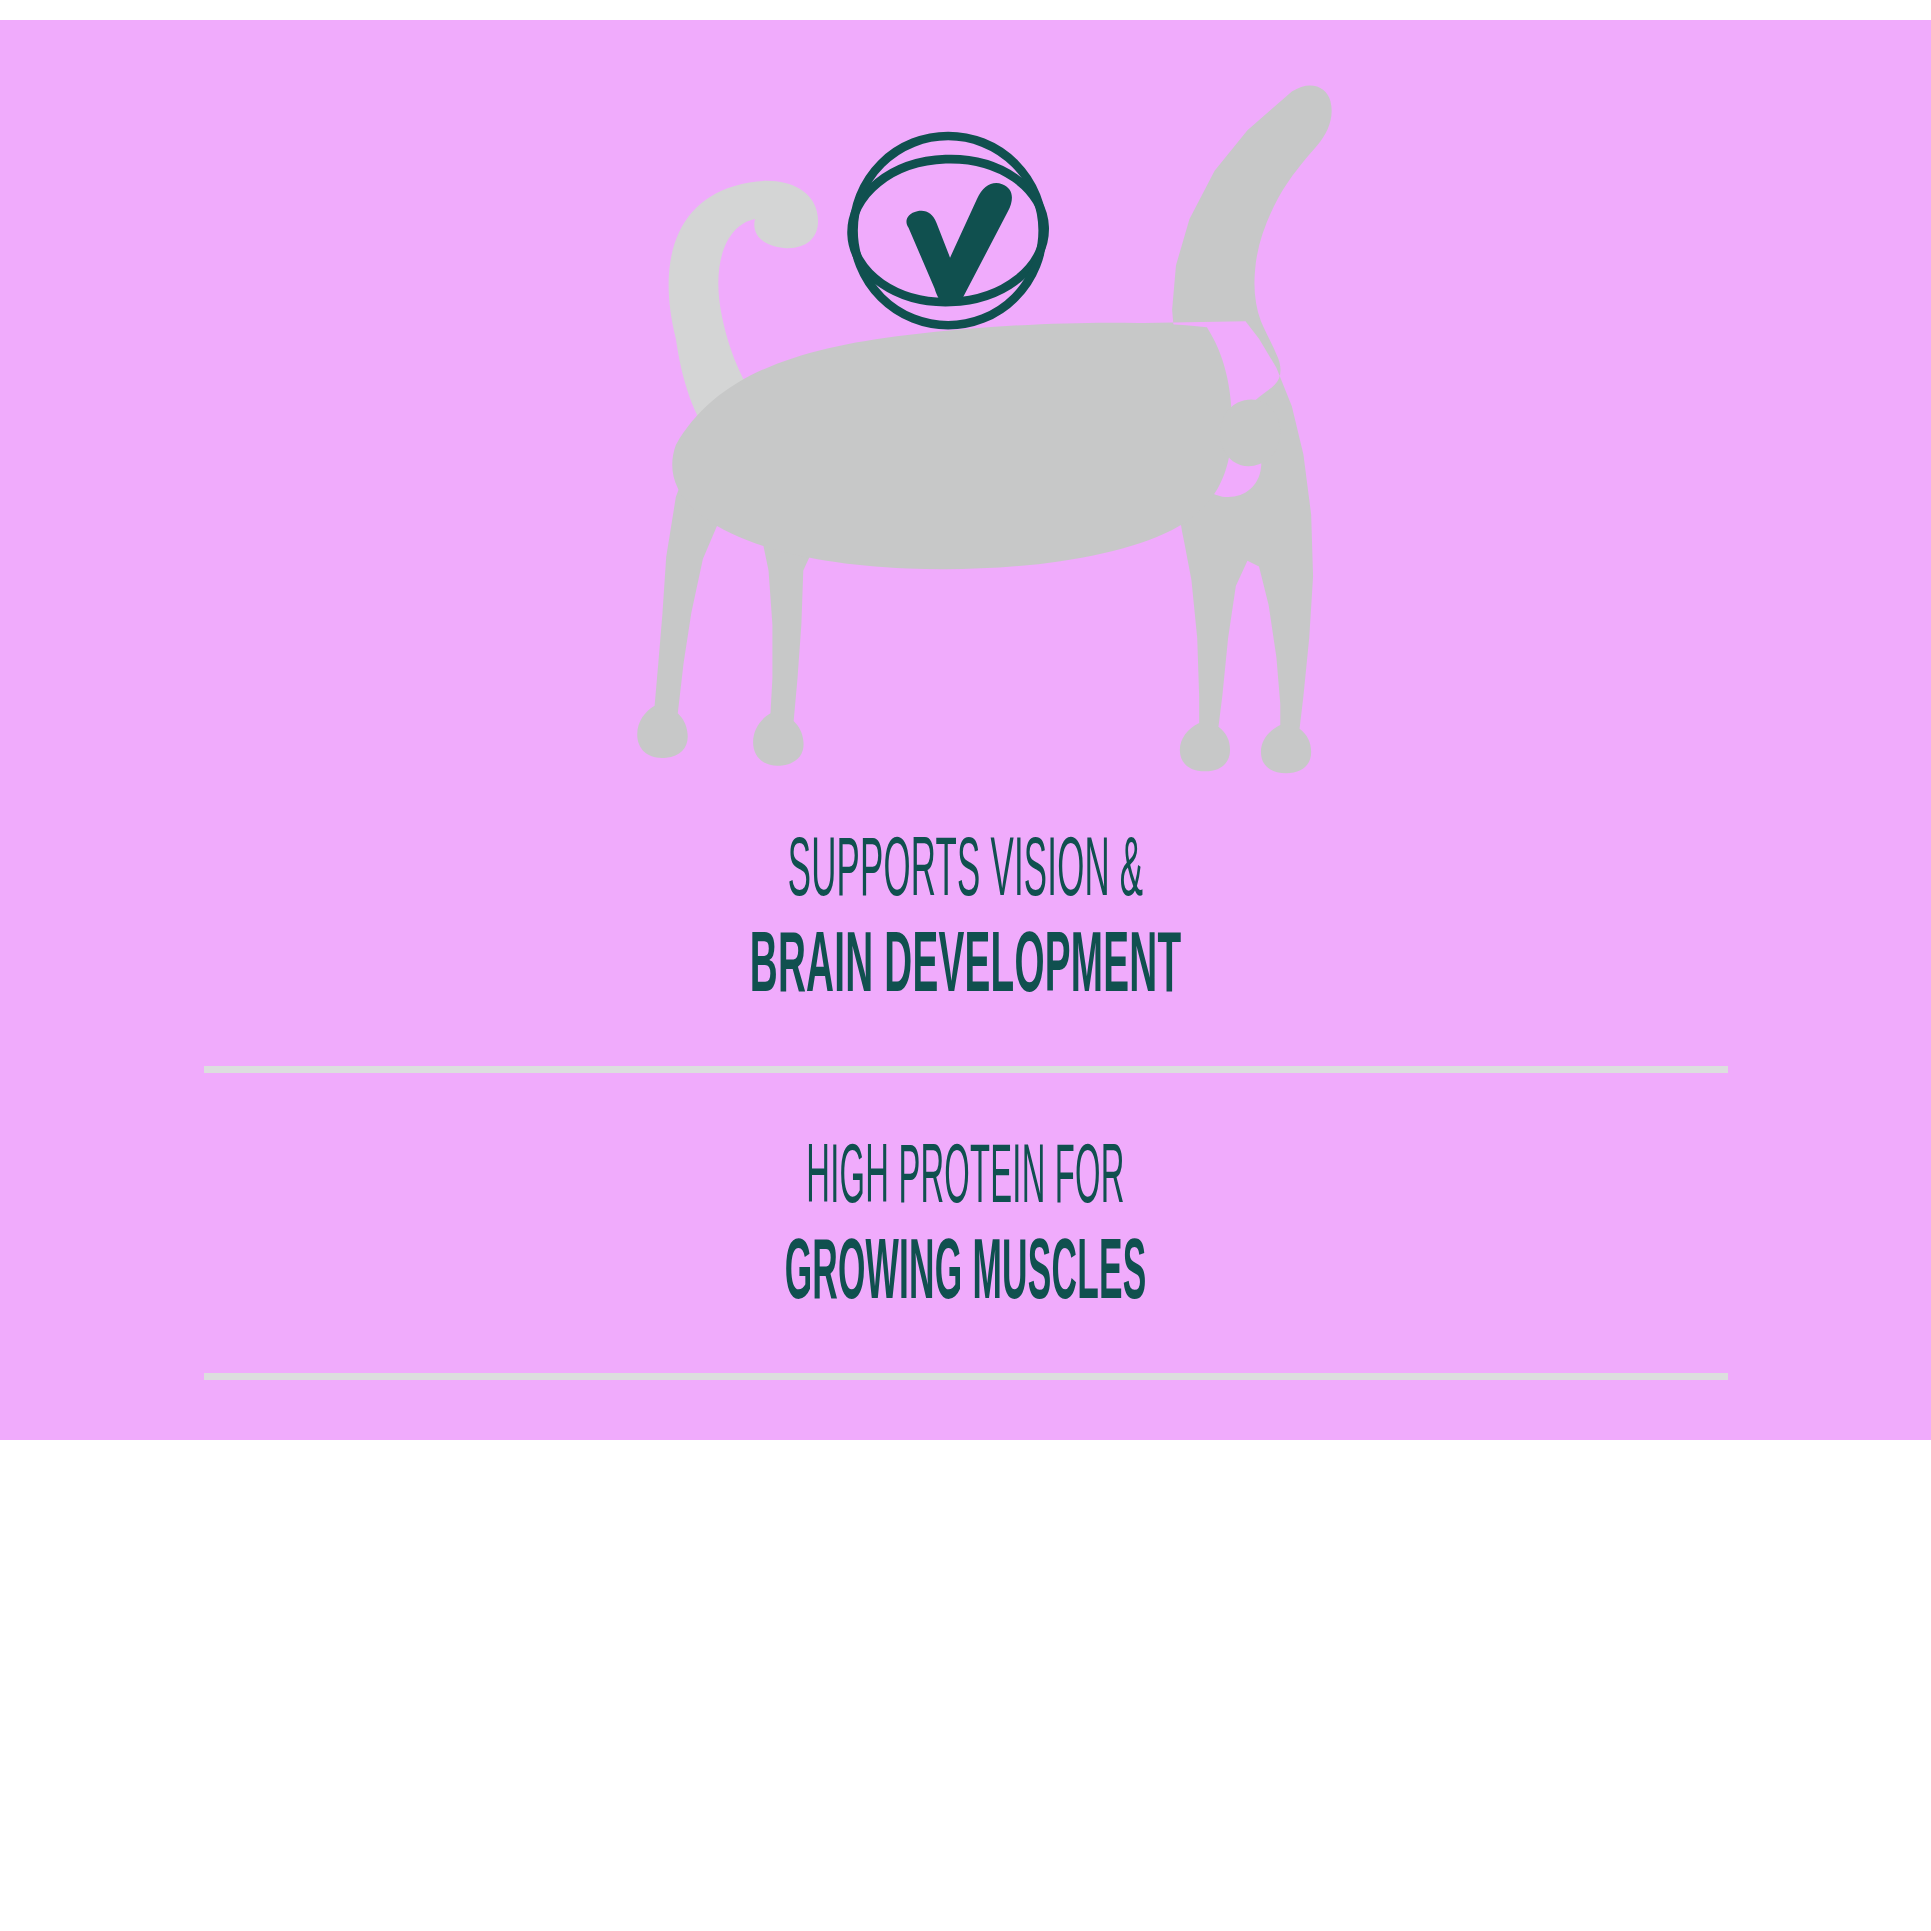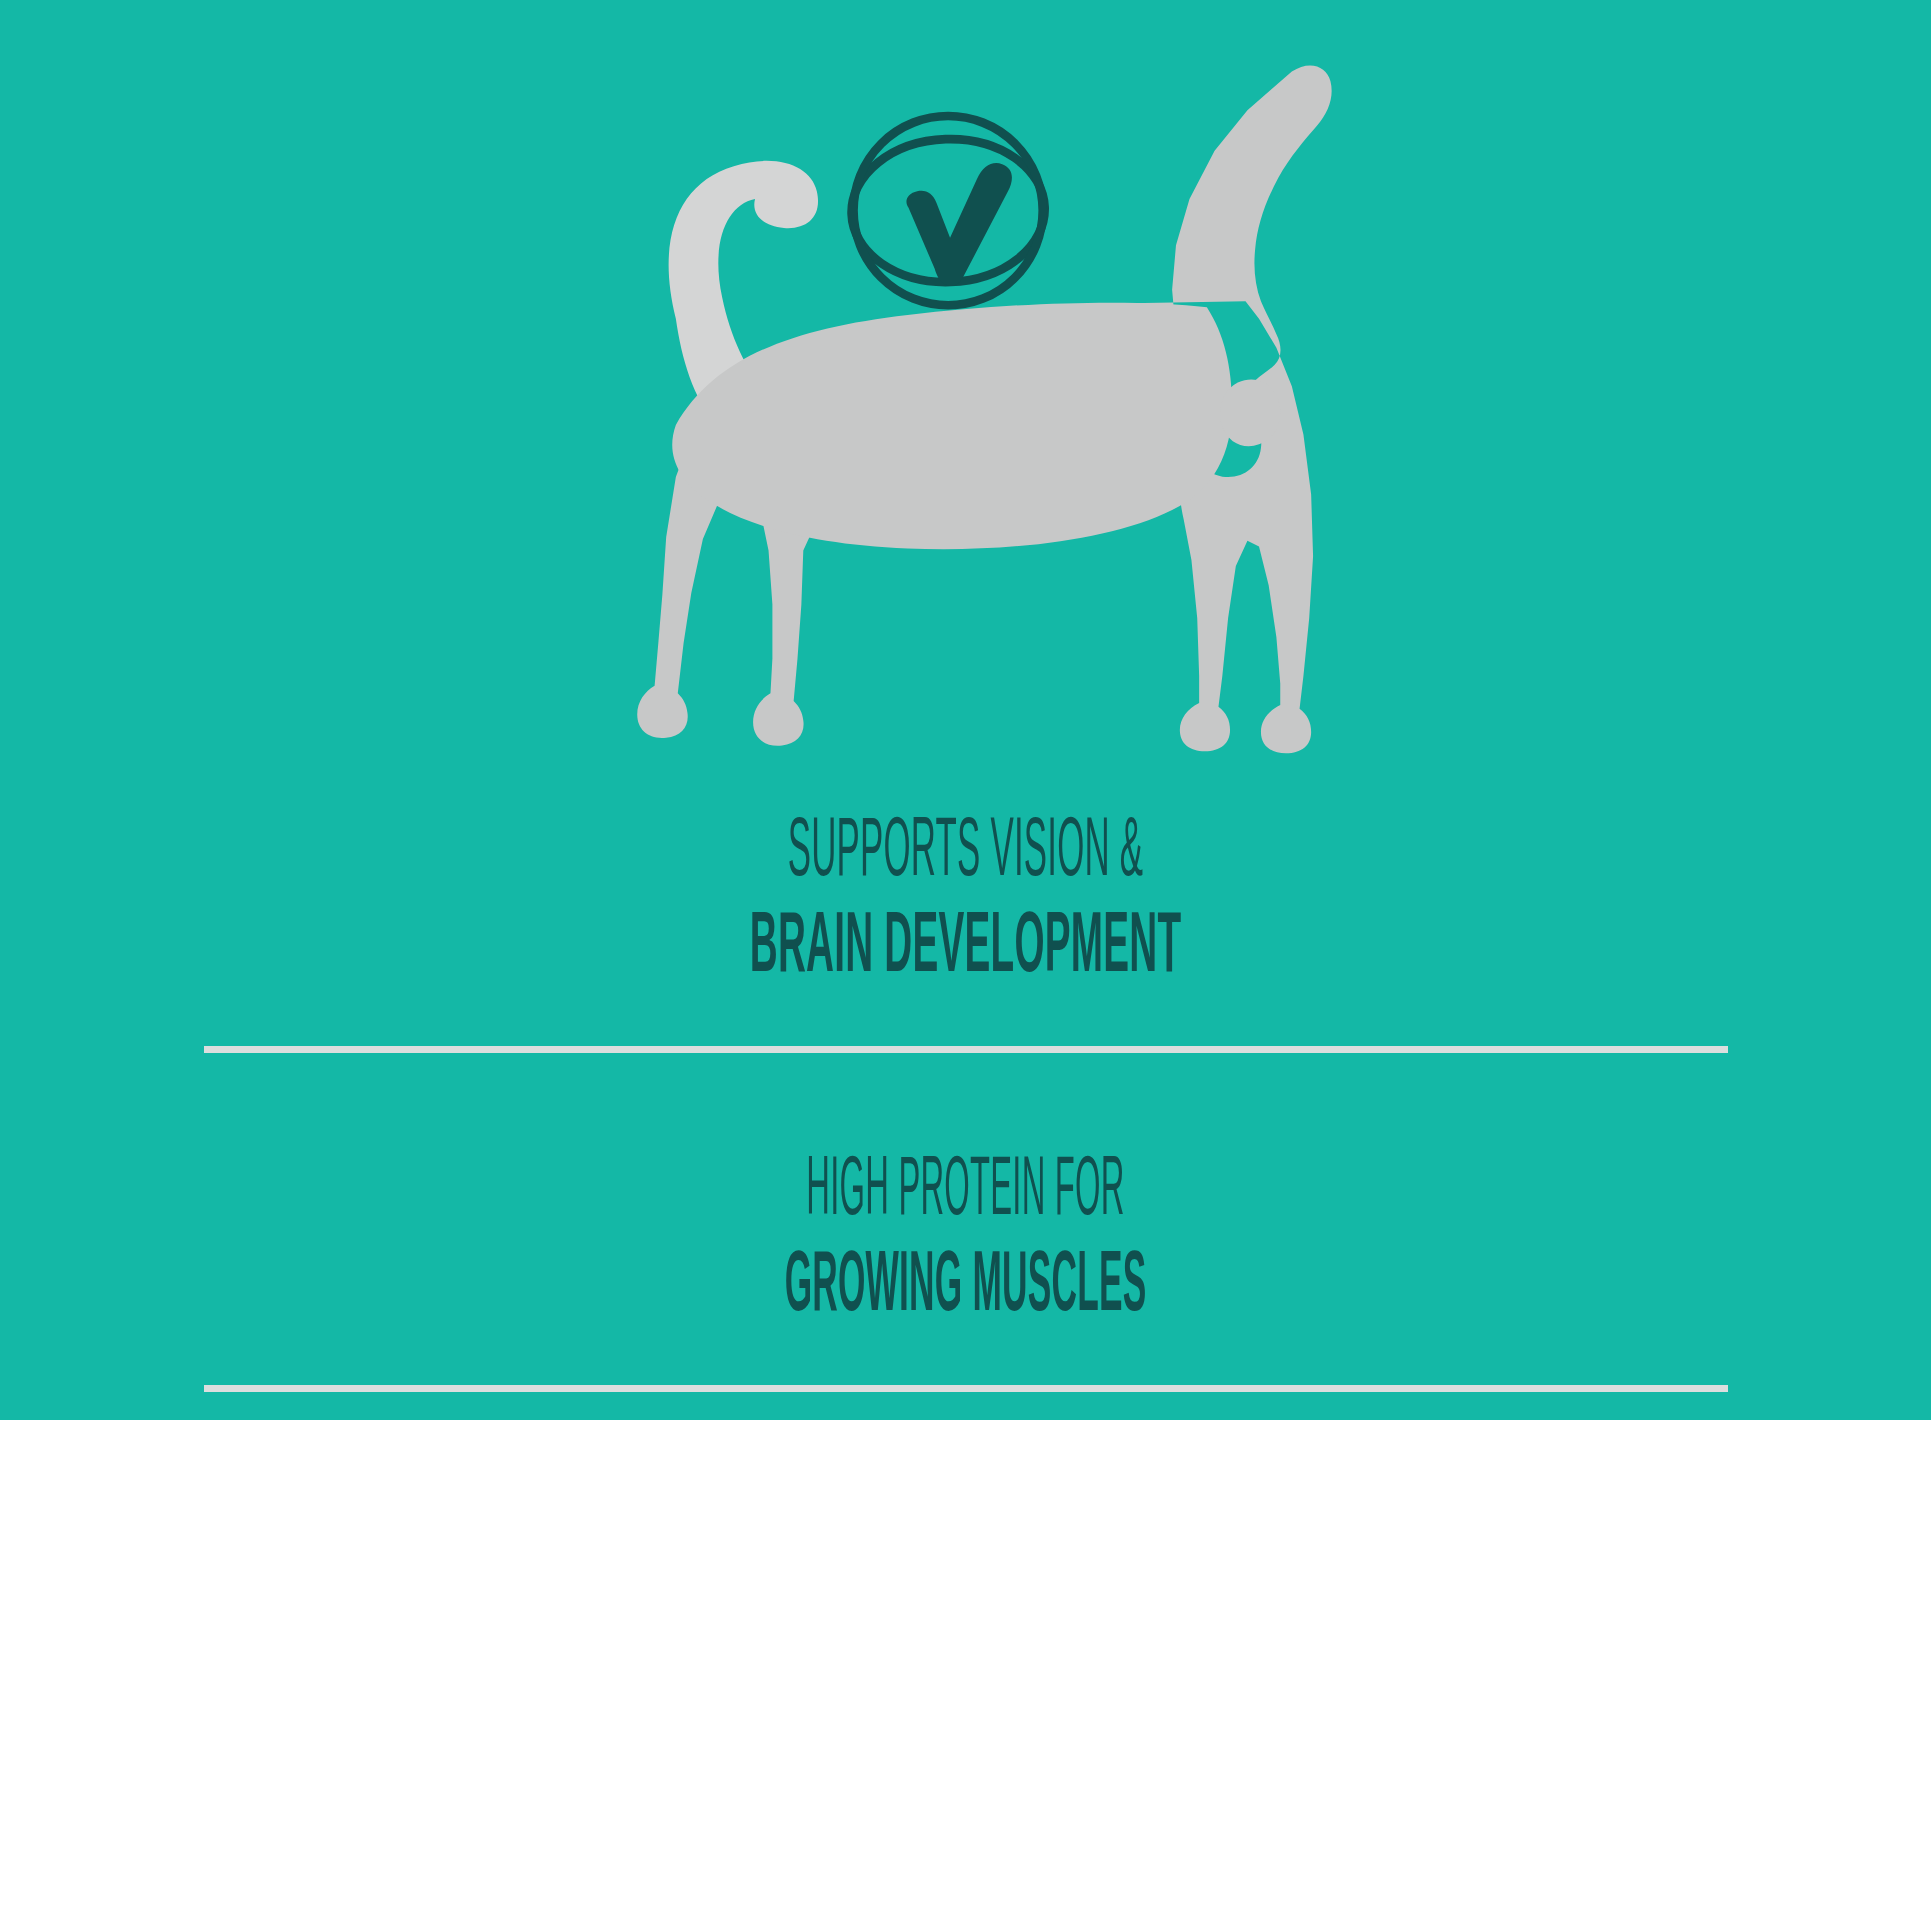--- a/index.html
+++ b/index.html
@@ -10,21 +10,22 @@
   body {
     width: 1931px;
     height: 1931px;
     font-family: "Liberation Sans", sans-serif;
     overflow: hidden;
   }
   .canvas {
     position: relative;
     width: 1931px;
     height: 1420px;
-    background: #14b8a6;
+    background: #f0abfc;
+    margin-top: 20px;
   }
 
   
   .illustration {
     position: absolute;
     left: 0;
     top: 0;
     width: 1931px;
     height: 763px;
   }
@@ -65,21 +66,21 @@
     font-weight: 700;
     transform: scaleX(0.80);
   }
 
   
   .b1 { padding-top: 37px; }
   .b1 .light { font-size: 83px; line-height: 93px; }
   .b1 .bold  { font-size: 85px; line-height: 97px; }
 
   
-  .b2 { padding-top: 86px; }
+  .b2 { padding-top: 54px; }
   .b2 .light { font-size: 83px; line-height: 93px; }
   .b2 .bold  { font-size: 85px; line-height: 97px; }
 
   
   .b3 { padding-top: 58px; }
   .b3 .light { font-size: 83px; line-height: 93px; }
   .b3 .bold  { font-size: 85px; line-height: 97px; }
 
   .divider {
     width: 1524px;

